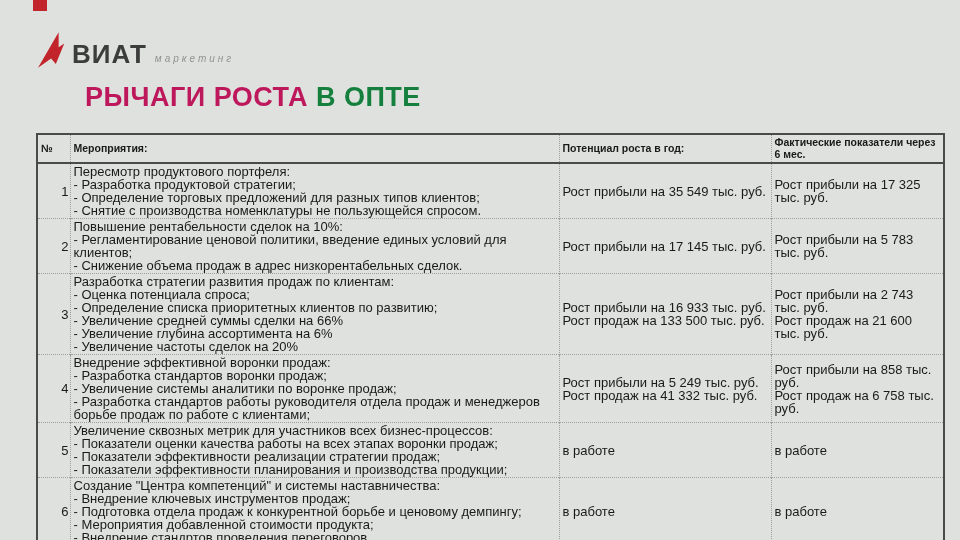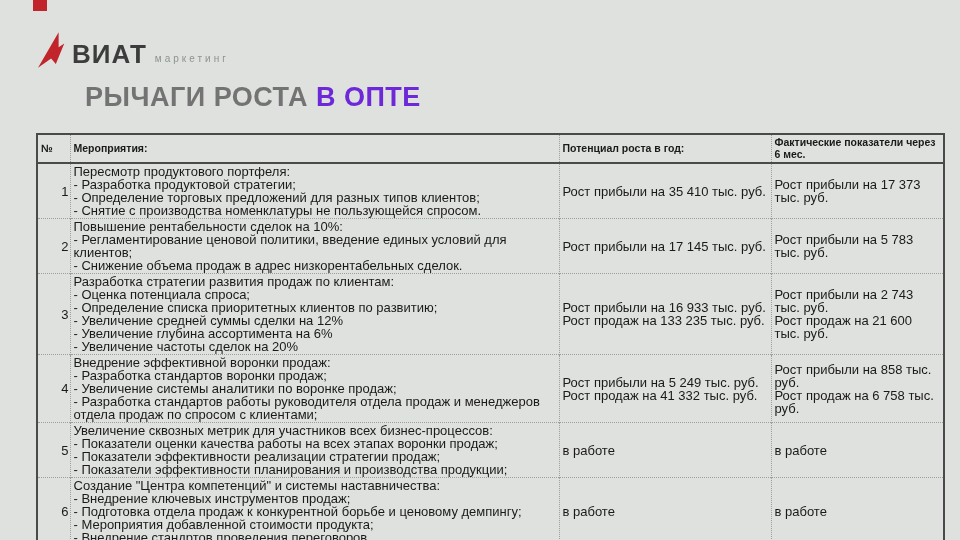--- a/index.html
+++ b/index.html
@@ -12,26 +12,26 @@
   }
   .slide{position:relative;width:960px;height:540px;background:#dee1dd;}
 
   
   .top-mark{position:absolute;left:33px;top:0;width:14px;height:11px;background:#c1242b;}
 
   
   .logo{position:absolute;left:38px;top:31px;display:flex;align-items:flex-end;}
   .logo-arrow{width:30px;height:38px;margin-right:4px;}
   .logo-brand{font-size:26px;font-weight:bold;color:#3c3c3c;letter-spacing:1px;line-height:30px;}
-  .logo-sub{font-size:10px;color:#8f948f;letter-spacing:3px;margin:0 0 5px 8px;}
+  .logo-sub{font-size:10px;color:#8f948f;letter-spacing:3px;margin:0 0 5px 8px;font-style:italic;}
 
   
   .page-title{position:absolute;left:85px;top:82px;font-size:27px;font-weight:bold;letter-spacing:0.5px;white-space:nowrap;}
-  .page-title .accent{color:#737373;}
-  .page-title .rest{color:#6d28d9;}
+  .page-title .accent{color:#be185d;}
+  .page-title .rest{color:#15803d;}
 
   
   table.growth{
     position:absolute;left:36px;top:133px;width:907px;
     border-collapse:collapse;table-layout:fixed;
     border:2px solid #4a4a4a;
   }
   thead th{
     font-size:10.5px;line-height:11.5px;font-weight:bold;text-align:left;
     padding:2px 3px;vertical-align:middle;
@@ -81,24 +81,24 @@
     <tbody id="rows">
         <tr>
           <td class="num">1</td>
           <td class="act">
             <div>Пересмотр продуктового портфеля:</div>
             <div>- Разработка продуктовой стратегии;</div>
             <div>- Определение торговых предложений для разных типов клиентов;</div>
             <div>- Снятие с производства номенклатуры не пользующейся спросом.</div>
           </td>
           <td class="val">
-            <div>Рост прибыли на 35 410 тыс. руб.</div>
+            <div>Рост прибыли на 35 549 тыс. руб.</div>
           </td>
           <td class="val">
-            <div>Рост прибыли на 17 373 тыс. руб.</div>
+            <div>Рост прибыли на 17 325 тыс. руб.</div>
           </td>
         </tr>
         <tr>
           <td class="num">2</td>
           <td class="act">
             <div>Повышение рентабельности сделок на 10%:</div>
             <div>- Регламентирование ценовой политики, введение единых условий для клиентов;</div>
             <div>- Снижение объема продаж в адрес низкорентабельных сделок.</div>
           </td>
           <td class="val">
@@ -107,40 +107,40 @@
           <td class="val">
             <div>Рост прибыли на 5 783 тыс. руб.</div>
           </td>
         </tr>
         <tr>
           <td class="num">3</td>
           <td class="act">
             <div>Разработка стратегии развития продаж по клиентам:</div>
             <div>- Оценка потенциала спроса;</div>
             <div>- Определение списка приоритетных клиентов по развитию;</div>
-            <div>- Увеличение средней суммы сделки на 12%</div>
+            <div>- Увеличение средней суммы сделки на 66%</div>
             <div>- Увеличение глубина ассортимента на 6%</div>
             <div>- Увеличение частоты сделок на 20%</div>
           </td>
           <td class="val">
             <div>Рост прибыли на 16 933 тыс. руб.</div>
-            <div>Рост продаж на 133 235 тыс. руб.</div>
+            <div>Рост продаж на 133 500 тыс. руб.</div>
           </td>
           <td class="val">
             <div>Рост прибыли на 2 743 тыс. руб.</div>
             <div>Рост продаж на 21 600 тыс. руб.</div>
           </td>
         </tr>
         <tr>
           <td class="num">4</td>
           <td class="act">
             <div>Внедрение эффективной воронки продаж:</div>
             <div>- Разработка стандартов воронки продаж;</div>
             <div>- Увеличение системы аналитики по воронке продаж;</div>
-            <div>- Разработка стандартов работы руководителя отдела продаж и менеджеров отдела продаж по спросом с клиентами;</div>
+            <div>- Разработка стандартов работы руководителя отдела продаж и менеджеров борьбе продаж по работе с клиентами;</div>
           </td>
           <td class="val">
             <div>Рост прибыли на 5 249 тыс. руб.</div>
             <div>Рост продаж на 41 332 тыс. руб.</div>
           </td>
           <td class="val">
             <div>Рост прибыли на 858 тыс. руб.</div>
             <div>Рост продаж на 6 758 тыс. руб.</div>
           </td>
         </tr>

